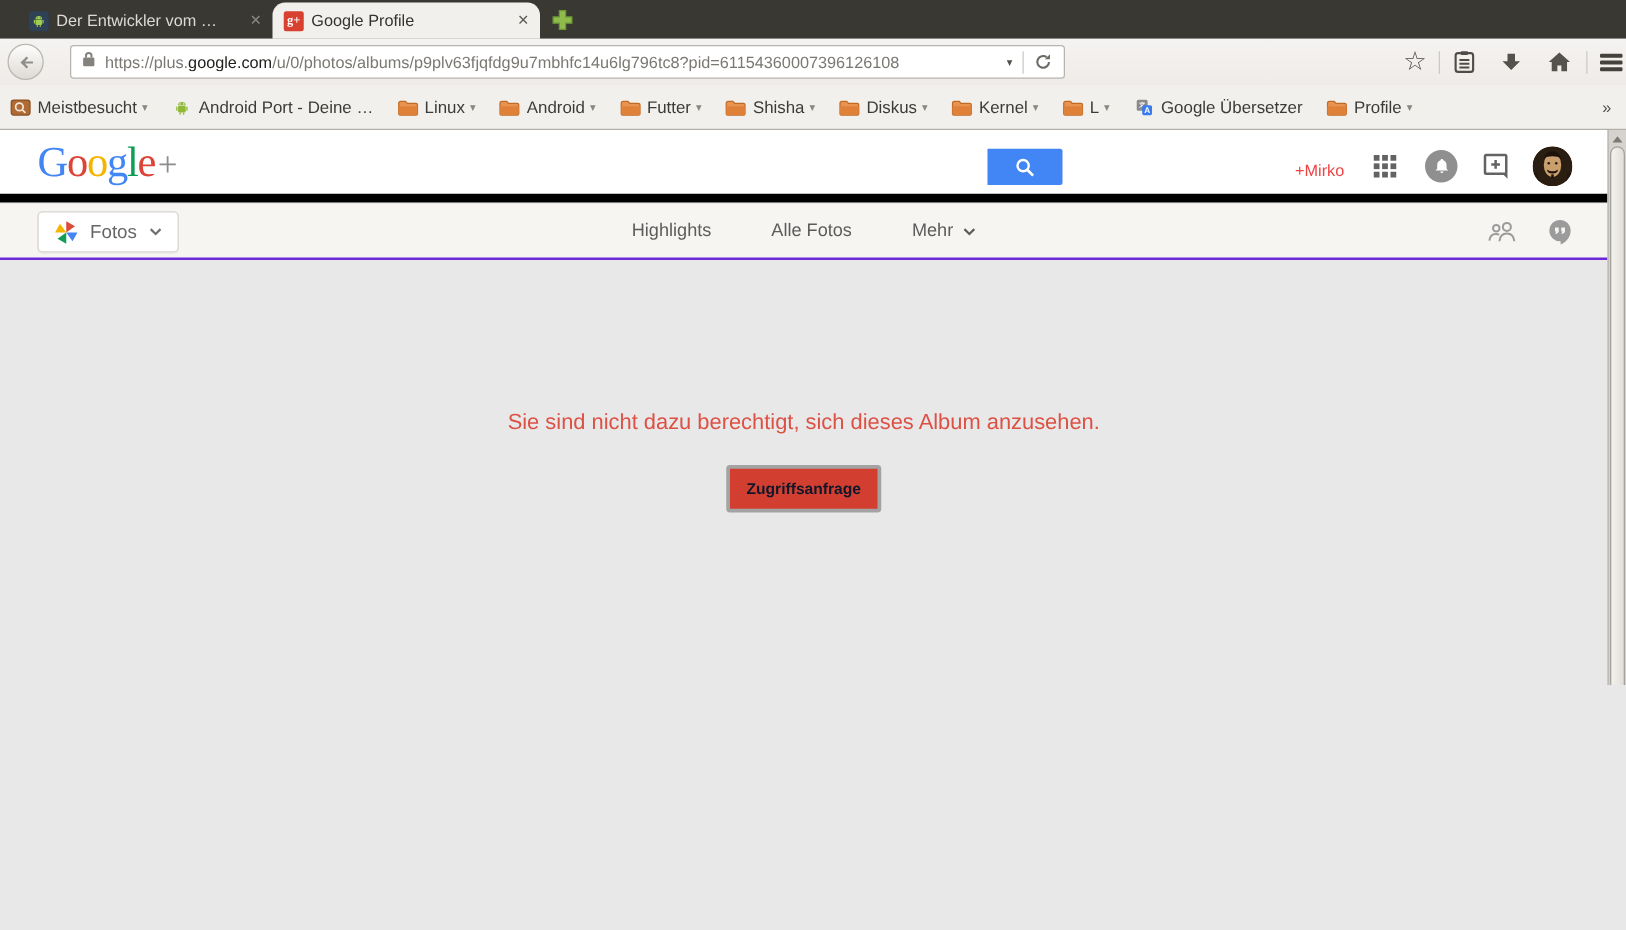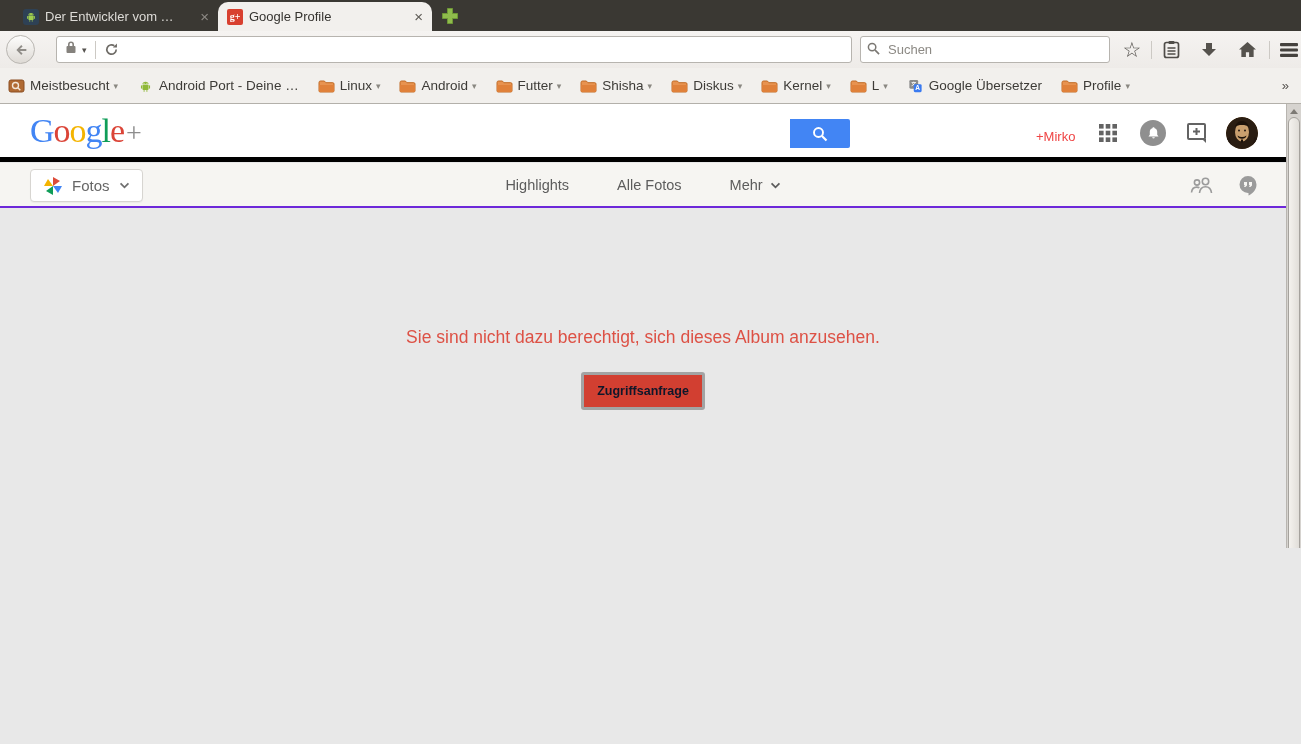--- a/index.html
+++ b/index.html
@@ -48,21 +48,21 @@
   
   .bmbar { position:absolute; top:68px; left:0; width:1301px; height:36px; background:#f2f0ed;
            border-bottom:1px solid #b3b0aa; display:flex; align-items:center; padding:0 8px;text-align:center; }
   .bm { display:flex; align-items:center; margin-right:19px; font-size:13.5px; color:#3d3b37; white-space:nowrap; }
   .bm .bmlabel { margin-left:5px; }
   .bm .dd { font-size:9px; color:#8a8781; margin-left:4px; }
   .bm-overflow { margin-left:auto; margin-right:4px; font-size:13px; color:#55524e; }
   .minifolder { width:17px; height:14px; flex:none; }
 
   
-  .gheader { position:absolute; top:104px; left:0; width:1286px; height:58px; background:#fff; border-bottom:5px solid #000000; }
+  .gheader { position:absolute; top:104px; left:0; width:1286px; height:58px; background:#fff; border-bottom:7px solid #000000; }
   .glogo { position:absolute; left:30px; top:8px; font-family:"Liberation Serif", serif; font-size:34px; letter-spacing:-1px; }
   .gl1,.gl4 { color:#4285f4; } .gl2,.gl6 { color:#db4437; } .gl3 { color:#f4b400; } .gl5 { color:#0f9d58; }
   .glplus { color:#8d8d8d; font-size:28px; margin-left:2px; }
   .gsearch { position:absolute; left:200px; top:15px; width:590px; height:29px; background:#fff;
              border:1px solid #d6d6d6; display:flex; align-items:center; }
   .gsearch input { border:none; outline:none; flex:1; font-size:14.5px; padding-left:10px; color:#333; background:transparent; font-family:"Liberation Sans",sans-serif; }
   .gsearch input::placeholder { color:#9a9a9a; }
   .gsearch .chev { padding:0 10px; display:flex; }
   .gsearchbtn { position:absolute; left:790px; top:15px; width:60px; height:29px; background:#4285f4;
                 border-radius:0 2px 2px 0; display:flex; align-items:center; justify-content:center; }
@@ -136,37 +136,29 @@
           <path d="M15 8H7.8l3-3-1.5-1.5L3.8 9l5.5 5.5L10.8 13l-3-3H15z" fill="#908d88"></path>
         </svg>
     </div>
     <div class="urlbar">
       <span>
         <svg width="12" height="15" viewBox="0 0 12 15">
             <path d="M3 6V4.5a3 3 0 0 1 6 0V6h-1.6V4.5a1.4 1.4 0 0 0-2.8 0V6z" fill="#85827d"></path>
             <rect x="1.5" y="6" width="9" height="7" rx="1" fill="#85827d"></rect>
           </svg>
       </span>
+      <span class="urltext"><span class="url-dim">https://plus.</span><span class="url-domain">google.com</span><span class="url-dim">/u/0/photos/albums/p9plv63fjqfdg9u7mbhfc14u6lg796tc8?pid=61154360007396126108</span></span>
       <span class="url-dd">▾</span>
       <span class="vsep"></span>
       <span class="reloadbtn">
         <svg width="15" height="15" viewBox="0 0 16 16">
             <path d="M13 8a5 5 0 1 1-2-4" fill="none" stroke="#6e6b66" stroke-width="1.8"></path>
             <path d="M13.8 1.5v4.3H9.5z" fill="#6e6b66"></path>
           </svg>
       </span>
-    </div>
-    <div class="fsearch">
-      <span>
-        <svg width="13" height="13" viewBox="0 0 14 14">
-            <circle cx="5.5" cy="5.5" r="4" fill="none" stroke="#7b7873" stroke-width="1.6"></circle>
-            <line x1="8.7" y1="8.7" x2="13" y2="13" stroke="#7b7873" stroke-width="1.8"></line>
-          </svg>
-      </span>
-      <input type="text" placeholder="Suchen" style="">
     </div>
     <div class="navicons">
       <span class="nicon">
           <span class="star-glyph">☆</span>
         </span>
       <span class="vsep"></span>
       <span class="nicon">
         <svg width="17" height="19" viewBox="0 0 17 19">
             <rect x="1.5" y="2.5" width="14" height="15" rx="2" fill="none" stroke="#4f4c48" stroke-width="1.7"></rect>
             <rect x="5.5" y="1" width="6" height="3" rx="1" fill="#4f4c48"></rect>

